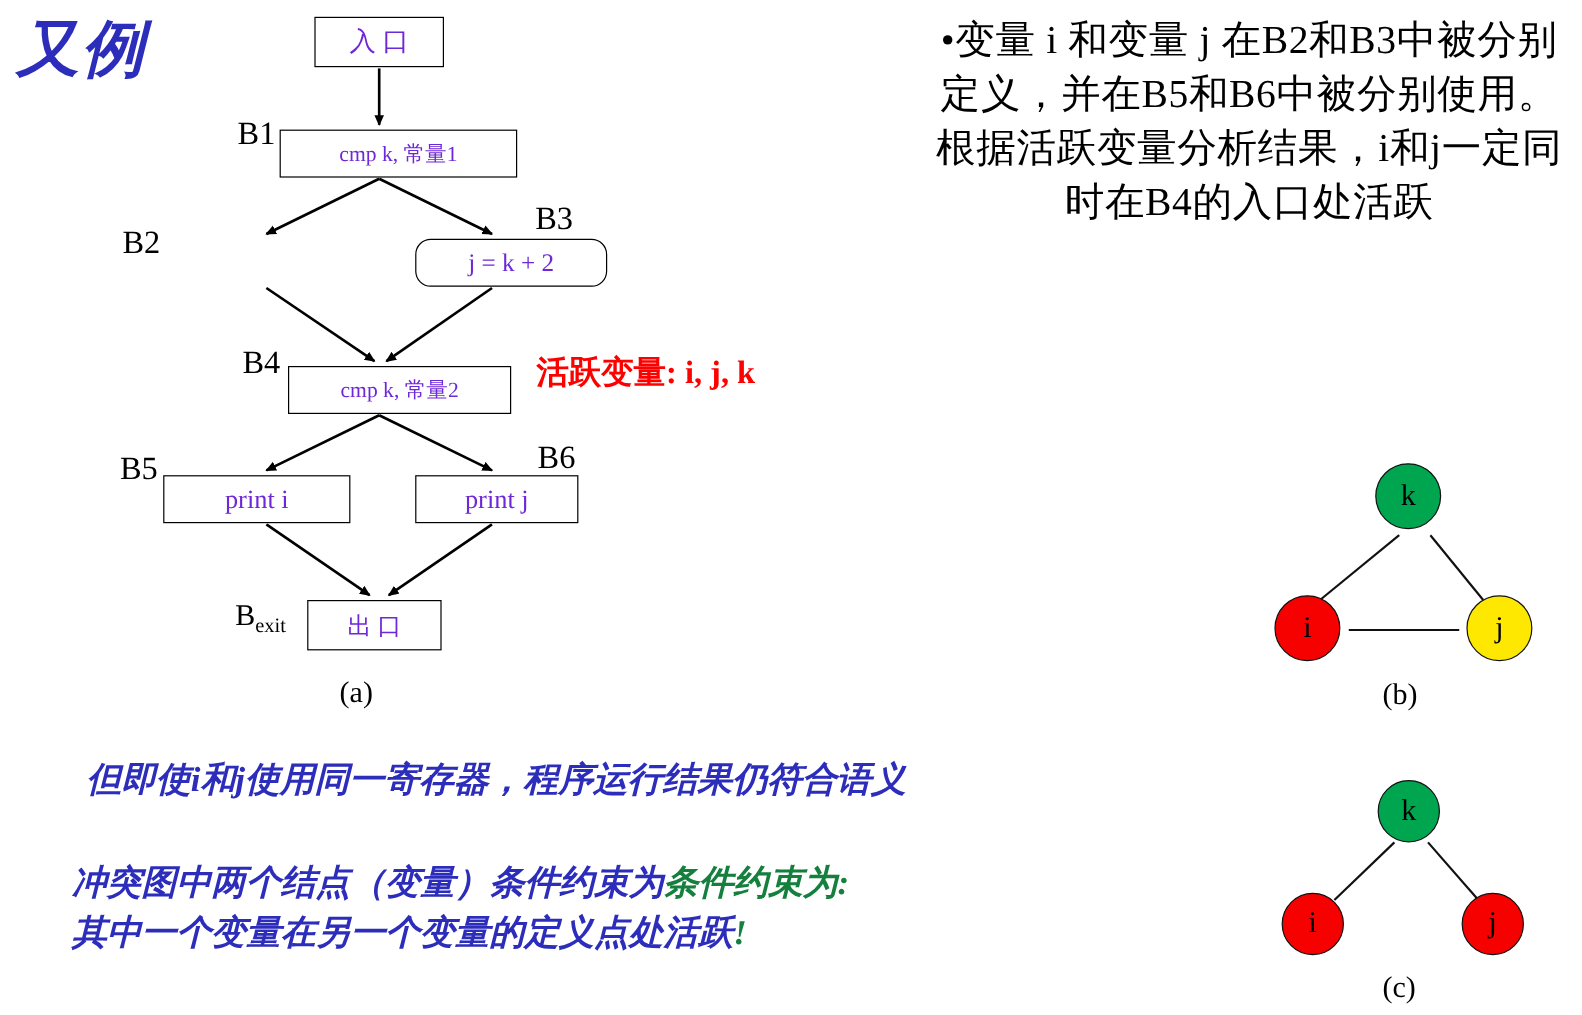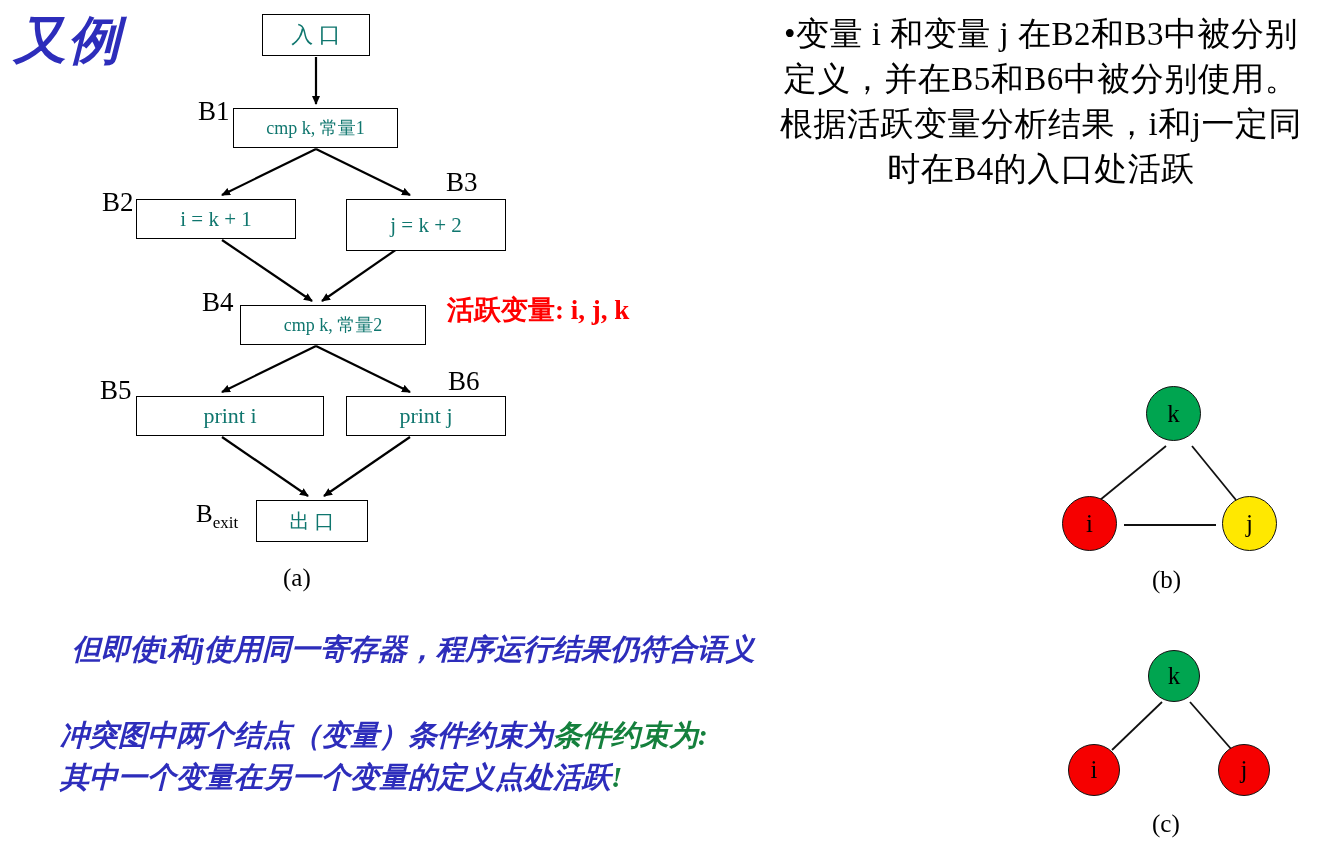--- a/index.html
+++ b/index.html
@@ -16,38 +16,38 @@
     font-size:52px;font-weight:bold;font-style:italic;
     color:#2d2dbb;letter-spacing:2px;
     white-space:nowrap;
   }
 
   
   #flowchart{left:0;top:0;width:700px;height:600px;}
   .node-box{
     position:absolute;border:1.6px solid #000;background:#fff;
     display:flex;align-items:center;justify-content:center;
-    font-family:"Liberation Serif", serif;color:#0f766e;
+    font-family:"Liberation Serif", serif;color:#6d28d9;
     box-sizing:border-box;
   }
   .node-box .txt{white-space:nowrap;}
   .blabel{
     position:absolute;font-family:"Liberation Serif", serif;
     font-size:27px;color:#000;white-space:nowrap;
   }
   .blabel sub{font-size:17px;margin-top:36px;}
 
   
   #box-entry{left:262px;top:14px;width:108px;height:42px;font-size:22px;}
-  #box-b1   {left:233px;top:108px;width:165px;height:40px;font-size:18px;}
+  #box-b1   {left:233px;top:108px;width:198px;height:40px;font-size:18px;}
   #box-b2   {left:136px;top:199px;width:160px;height:40px;font-size:21px;}
-  #box-b3   {left:346px;top:199px;width:160px;height:52px;font-size:21px;}
+  #box-b3   {left:346px;top:199px;width:160px;height:40px;font-size:21px;border-radius:13px;}
   #box-b4   {left:240px;top:305px;width:186px;height:40px;font-size:18px;}
-  #box-b5   {left:136px;top:396px;width:188px;height:40px;font-size:22px;}
-  #box-b6   {left:346px;top:396px;width:160px;height:40px;font-size:22px;}
+  #box-b5   {left:136px;top:396px;width:156px;height:40px;font-size:22px;}
+  #box-b6   {left:346px;top:396px;width:136px;height:40px;font-size:22px;}
   #box-exit {left:256px;top:500px;width:112px;height:42px;font-size:20px;}
 
   
   #lbl-b1  {left:198px;top:96px;}
   #lbl-b2  {left:102px;top:187px;}
   #lbl-b3  {left:446px;top:167px;}
   #lbl-b4  {left:202px;top:287px;}
   #lbl-b5  {left:100px;top:375px;}
   #lbl-b6  {left:448px;top:366px;}
   #lbl-bexit{left:196px;top:500px;font-size:25px;}
@@ -128,23 +128,20 @@
     <line x1="222" y1="437" x2="308" y2="496" stroke="#000" stroke-width="2.2" marker-end="url(#ah)"></line>
 
     <line x1="410" y1="437" x2="324" y2="496" stroke="#000" stroke-width="2.2" marker-end="url(#ah)"></line>
   </svg>
 
   <div class="node-box" id="box-entry">
     <span class="txt">入 口</span>
   </div>
   <div class="node-box" id="box-b1">
     <span class="txt">cmp k, 常量1</span>
-  </div>
-  <div class="node-box" id="box-b2">
-    <span class="txt">i = k + 1</span>
   </div>
   <div class="node-box" id="box-b3">
     <span class="txt">j = k + 2</span>
   </div>
   <div class="node-box" id="box-b4">
     <span class="txt">cmp k, 常量2</span>
   </div>
   <div class="node-box" id="box-b5">
     <span class="txt">print i</span>
   </div>

